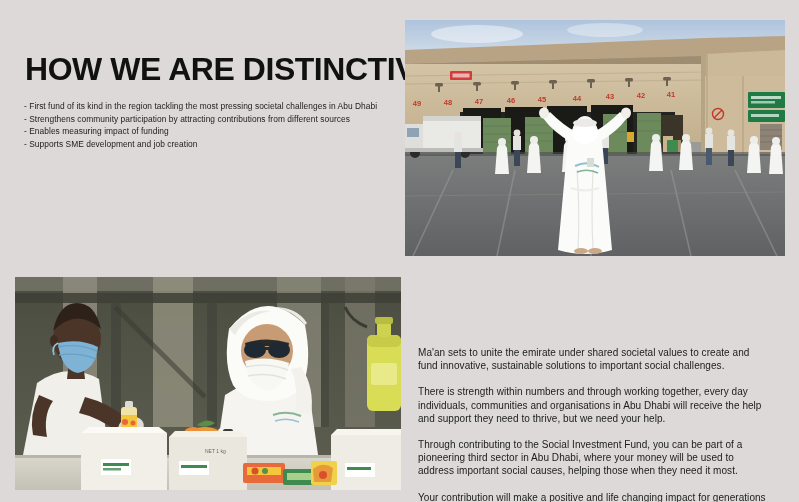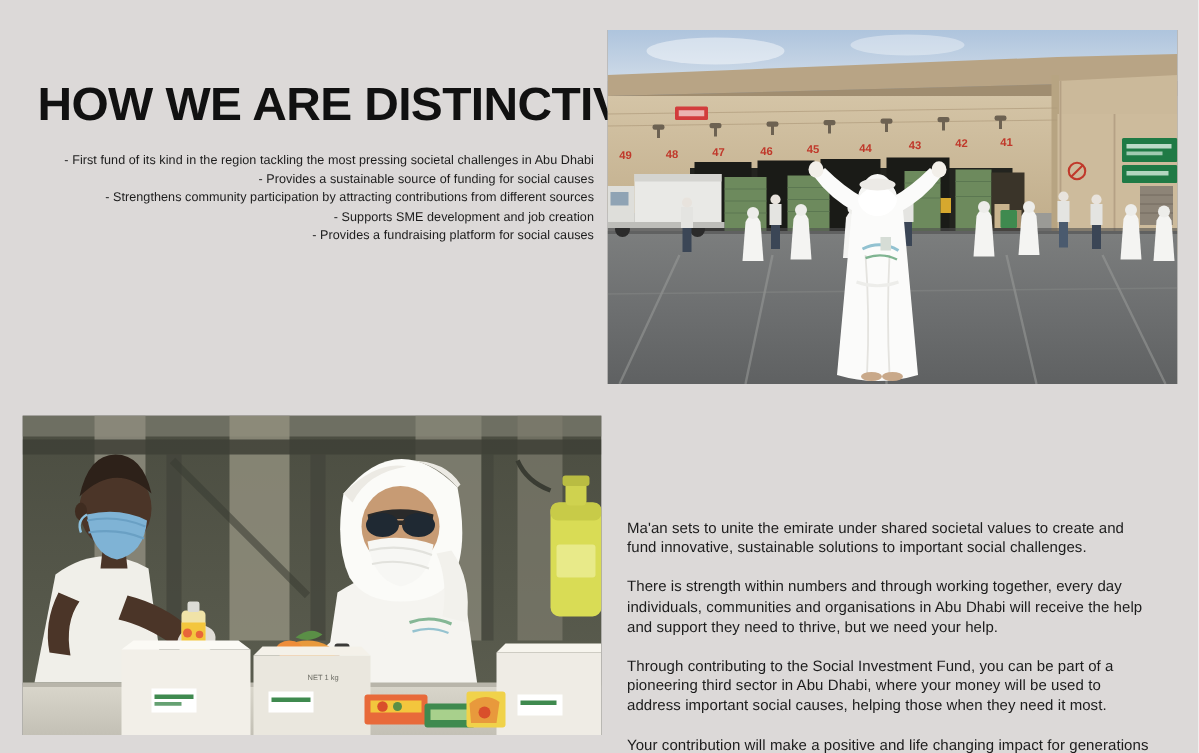--- a/index.html
+++ b/index.html
@@ -36,21 +36,20 @@
   
   #bullets {
     position: absolute;
     left: 24px;
     top: 100px;
     width: 372px;
     font-size: 8.4px;
     line-height: 12.6px;
     color: #1c1c1c;
     letter-spacing: 0.05px;
-    text-align: right;
   }
   #bullets .bullet {
     margin: 0;
     padding: 0;
     white-space: normal;
   }
 
   
   #body-copy {
     position: absolute;
@@ -88,24 +87,23 @@
 </style>
 </head>
 <body>
 
 <div id="slide">
 
   <div id="title">HOW WE ARE DISTINCTIVE?</div>
 
   <div id="bullets">
     <p class="bullet">- First fund of its kind in the region tackling the most pressing societal challenges in Abu Dhabi</p>
-    <p class="bullet">- Provides a sustainable source of funding for social causes</p>
     <p class="bullet">- Strengthens community participation by attracting contributions from different sources</p>
+    <p class="bullet">- Enables measuring impact of funding</p>
     <p class="bullet">- Supports SME development and job creation</p>
-    <p class="bullet">- Provides a fundraising platform for social causes</p>
   </div>
 
   <div class="photo" id="photo-top">
     <svg viewBox="0 0 380 236" preserveAspectRatio="none">
       <defs>
         <linearGradient id="skyG" x1="0" y1="0" x2="0" y2="1">
           <stop offset="0%" stop-color="#aec4dd"></stop>
           <stop offset="100%" stop-color="#cfdbe8"></stop>
         </linearGradient>
         <linearGradient id="groundG" x1="0" y1="0" x2="0" y2="1">

